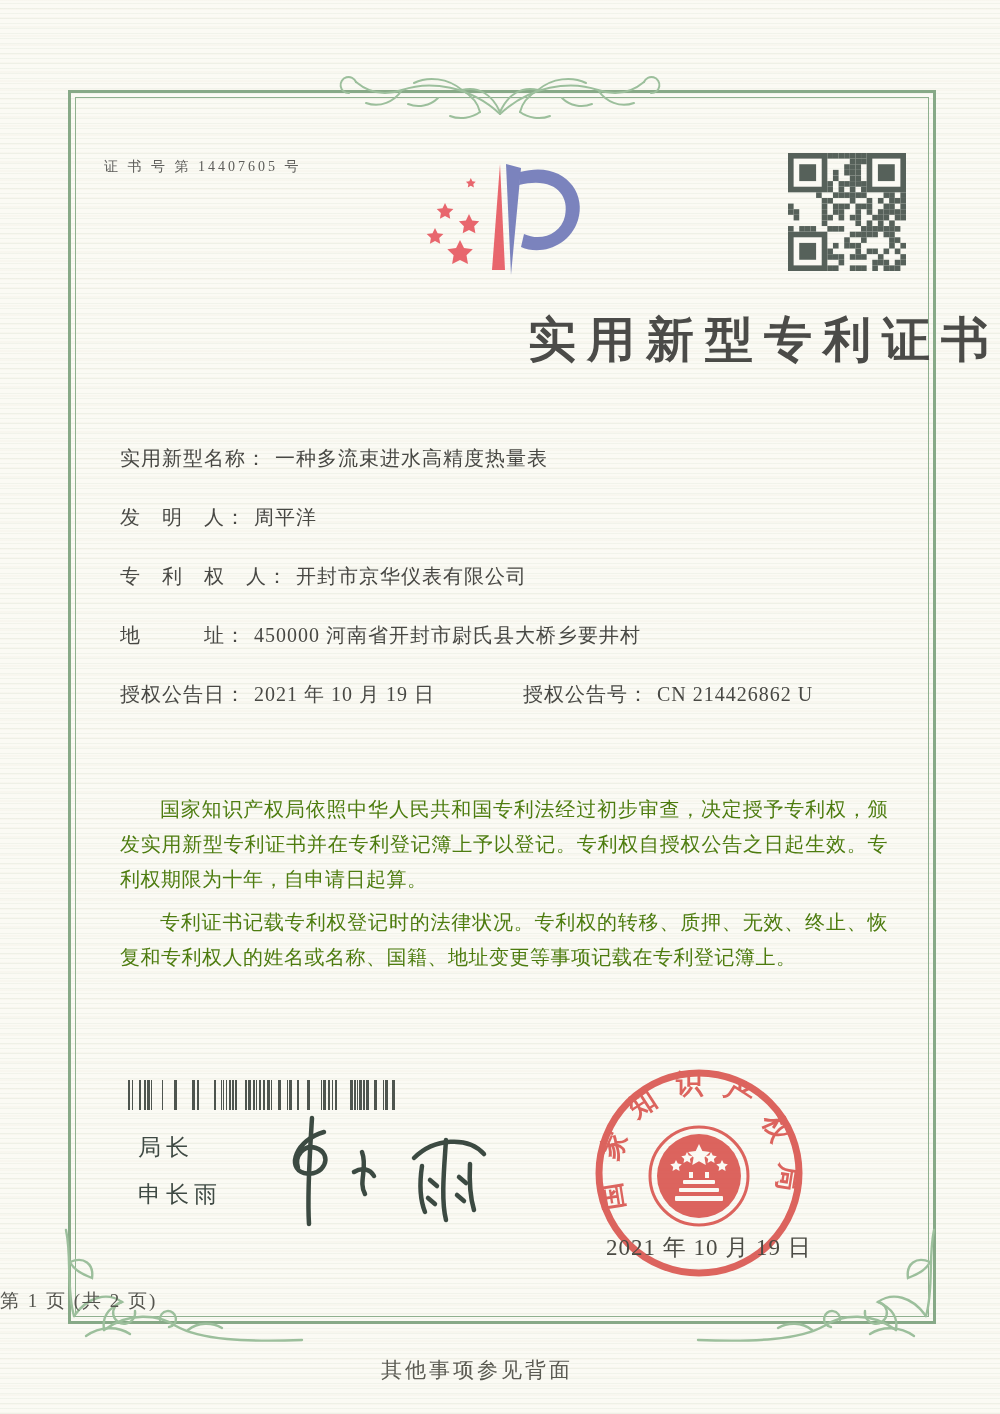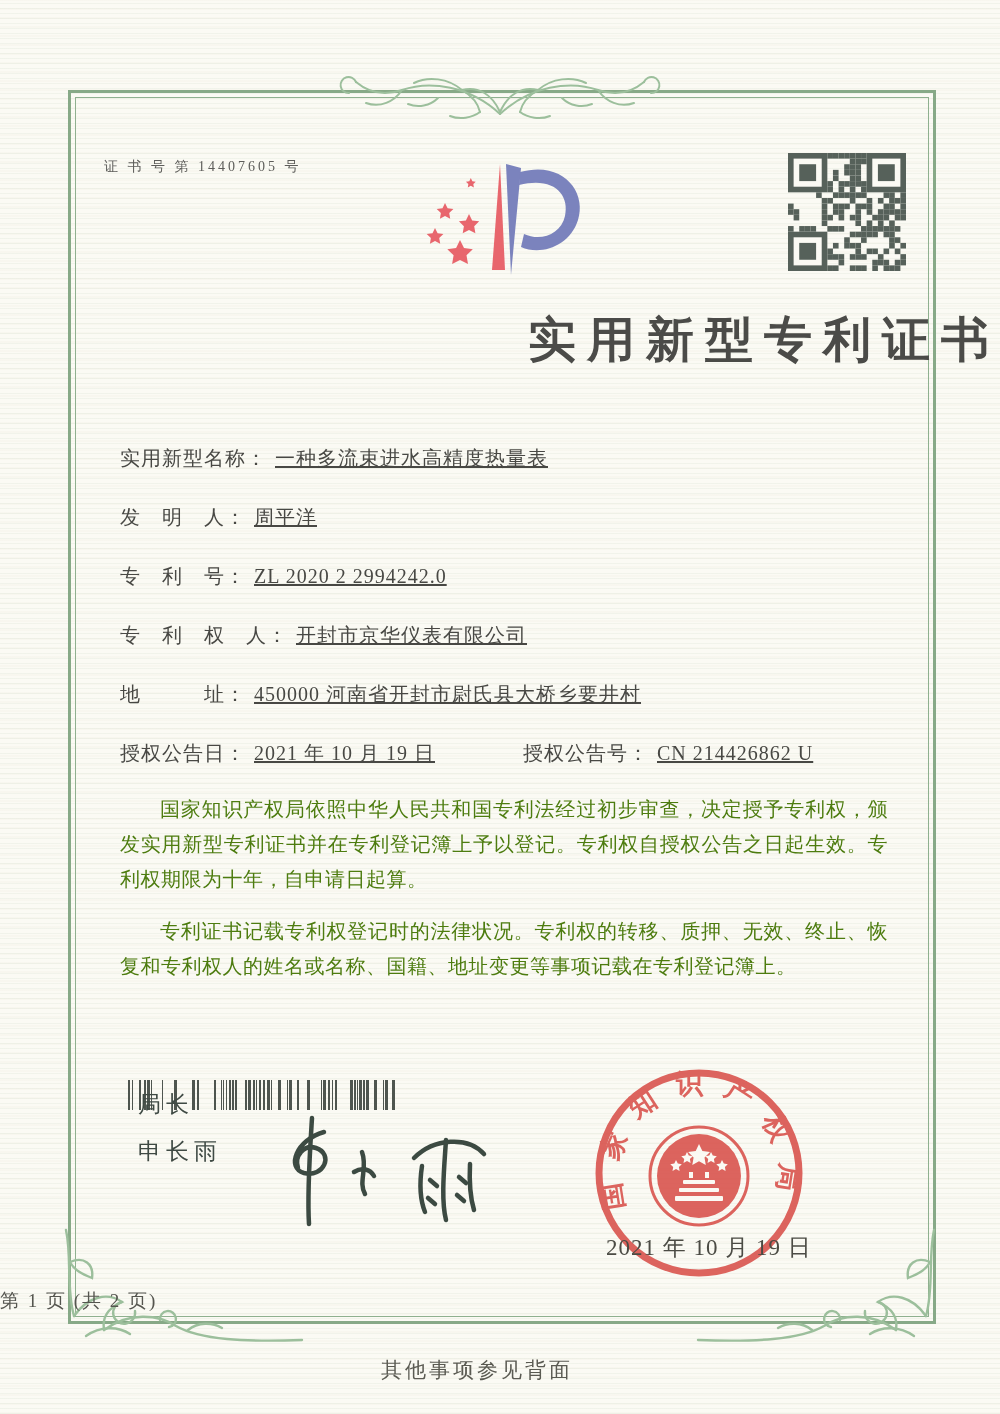--- a/index.html
+++ b/index.html
@@ -35,32 +35,32 @@
     position:absolute;left:0;top:308px;width:1000px;
     text-align:right;font-size:48px;font-weight:600;
     letter-spacing:11px;color:#4b4b48;
   }
   .fields{
     position:absolute;left:120px;top:444px;width:770px;
     font-size:20px;color:#484844;
   }
   .f-row{line-height:29px;margin-bottom:30px;white-space:nowrap;}
   .f-label{letter-spacing:1px;}
-  .f-value{margin-left:8px;letter-spacing:1px;text-decoration:underline;}
+  .f-value{margin-left:8px;letter-spacing:1px;}
   .grant-pair2{margin-left:88px;}
   .paragraphs{
     position:absolute;left:120px;top:792px;width:768px;
     font-size:20px;line-height:35px;text-align:justify;color:#4d7c0f;
   }
   .paragraphs p{margin:0;text-indent:2em;letter-spacing:0.5px;}
-  .paragraphs p + p{margin-top:17px;}
+  .paragraphs p + p{margin-top:8px;}
   .barcode{position:absolute;left:128px;top:1080px;width:272px;height:30px;}
   .barcode svg{width:100%;height:100%;fill:#4e554f;}
   .signer{
-    position:absolute;left:138px;top:1081px;
+    position:absolute;left:138px;top:1124px;
     font-size:23px;letter-spacing:5px;color:#3f4a44;line-height:47px;
   }
   .signature{position:absolute;left:262px;top:1110px;}
   .seal{position:absolute;left:586px;top:1060px;width:226px;height:226px;}
   .seal-date{
     position:absolute;left:606px;top:1232px;
     font-size:23px;letter-spacing:1px;color:#4b4b44;
   }
   .pagination{
     position:absolute;left:0;top:1288px;width:1000px;
@@ -309,23 +309,20 @@
 <div class="title">实用新型专利证书</div>
 
 <div class="fields">
   <div class="f-row">
     <span class="f-label">实用新型名称：</span><span class="f-value">一种多流束进水高精度热量表</span>
   </div>
   <div class="f-row">
     <span class="f-label">发　明　人：</span><span class="f-value">周平洋</span>
   </div>
   <div class="f-row">
-    <span class="f-label">专　利　号：</span><span class="f-value">ZL 2020 2 2994242.0</span>
-  </div>
-  <div class="f-row">
     <span class="f-label">专　利　权　人：</span><span class="f-value">开封市京华仪表有限公司</span>
   </div>
   <div class="f-row">
     <span class="f-label">地　　　址：</span><span class="f-value">450000 河南省开封市尉氏县大桥乡要井村</span>
   </div>
   <div class="f-row">
     <span class="f-label">授权公告日：</span><span class="f-value">2021 年 10 月 19 日</span><span class="f-label grant-pair2">授权公告号：</span><span class="f-value">CN 214426862 U</span>
   </div>
 </div>
 

